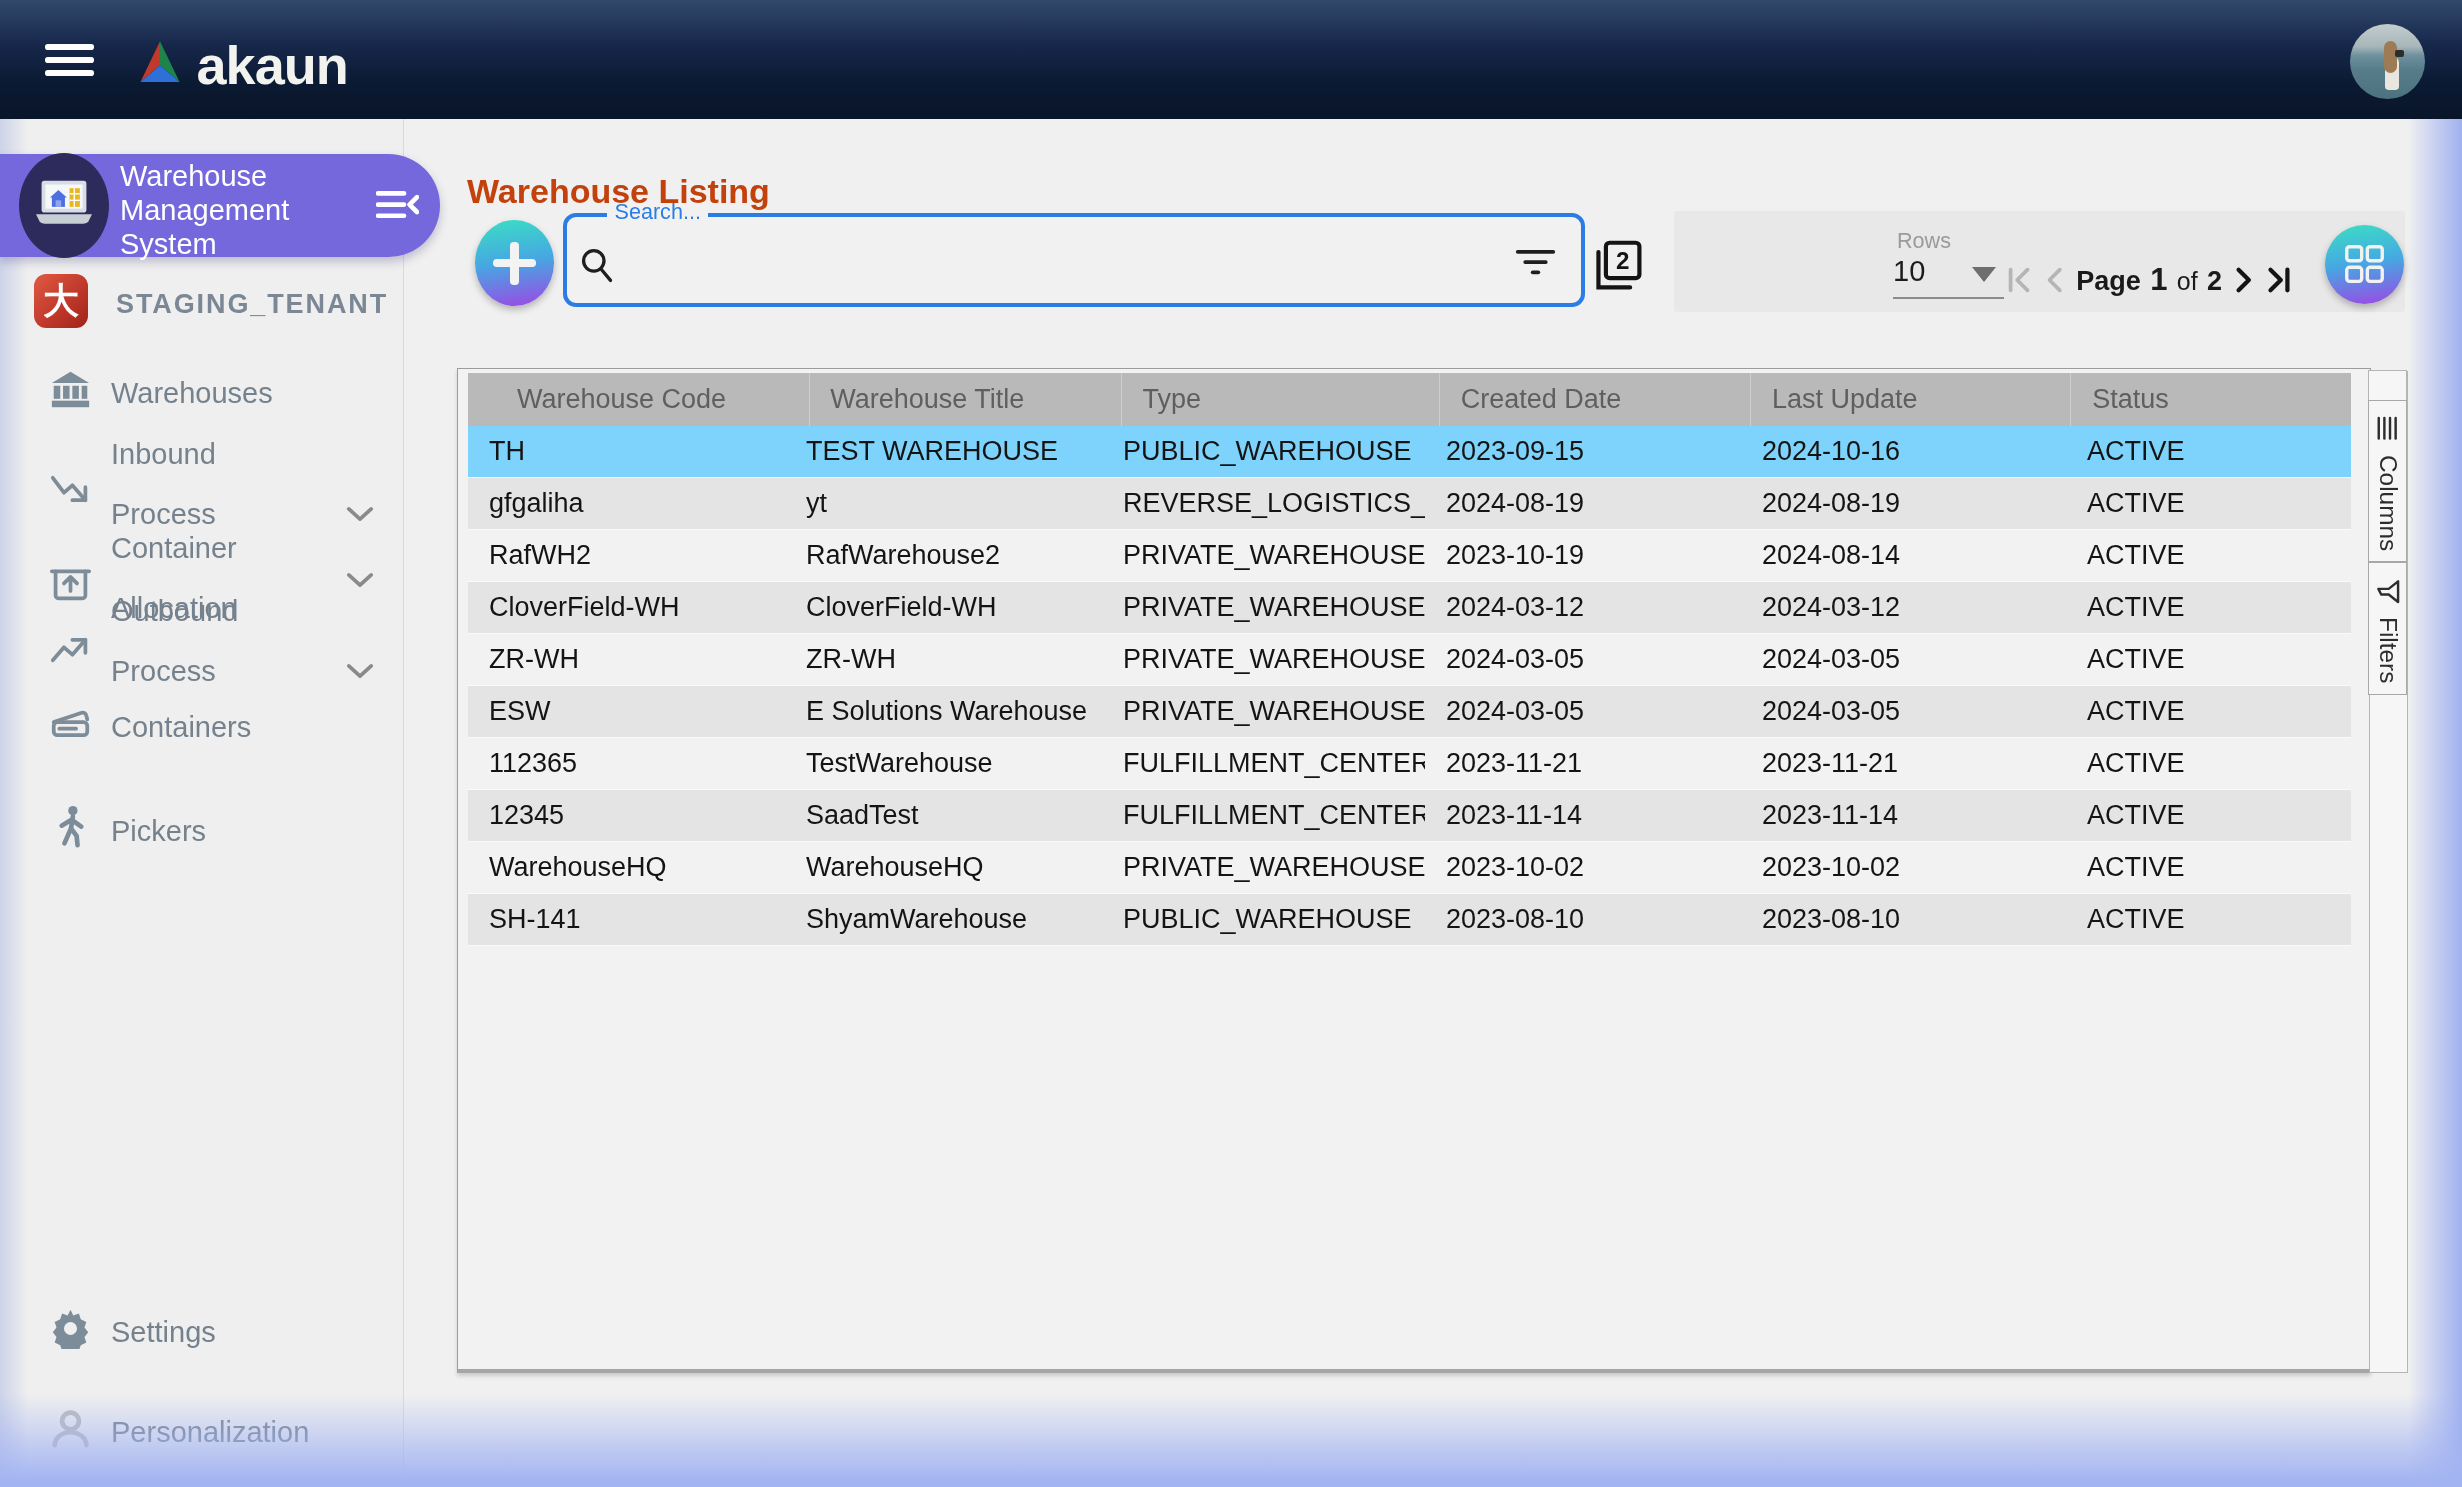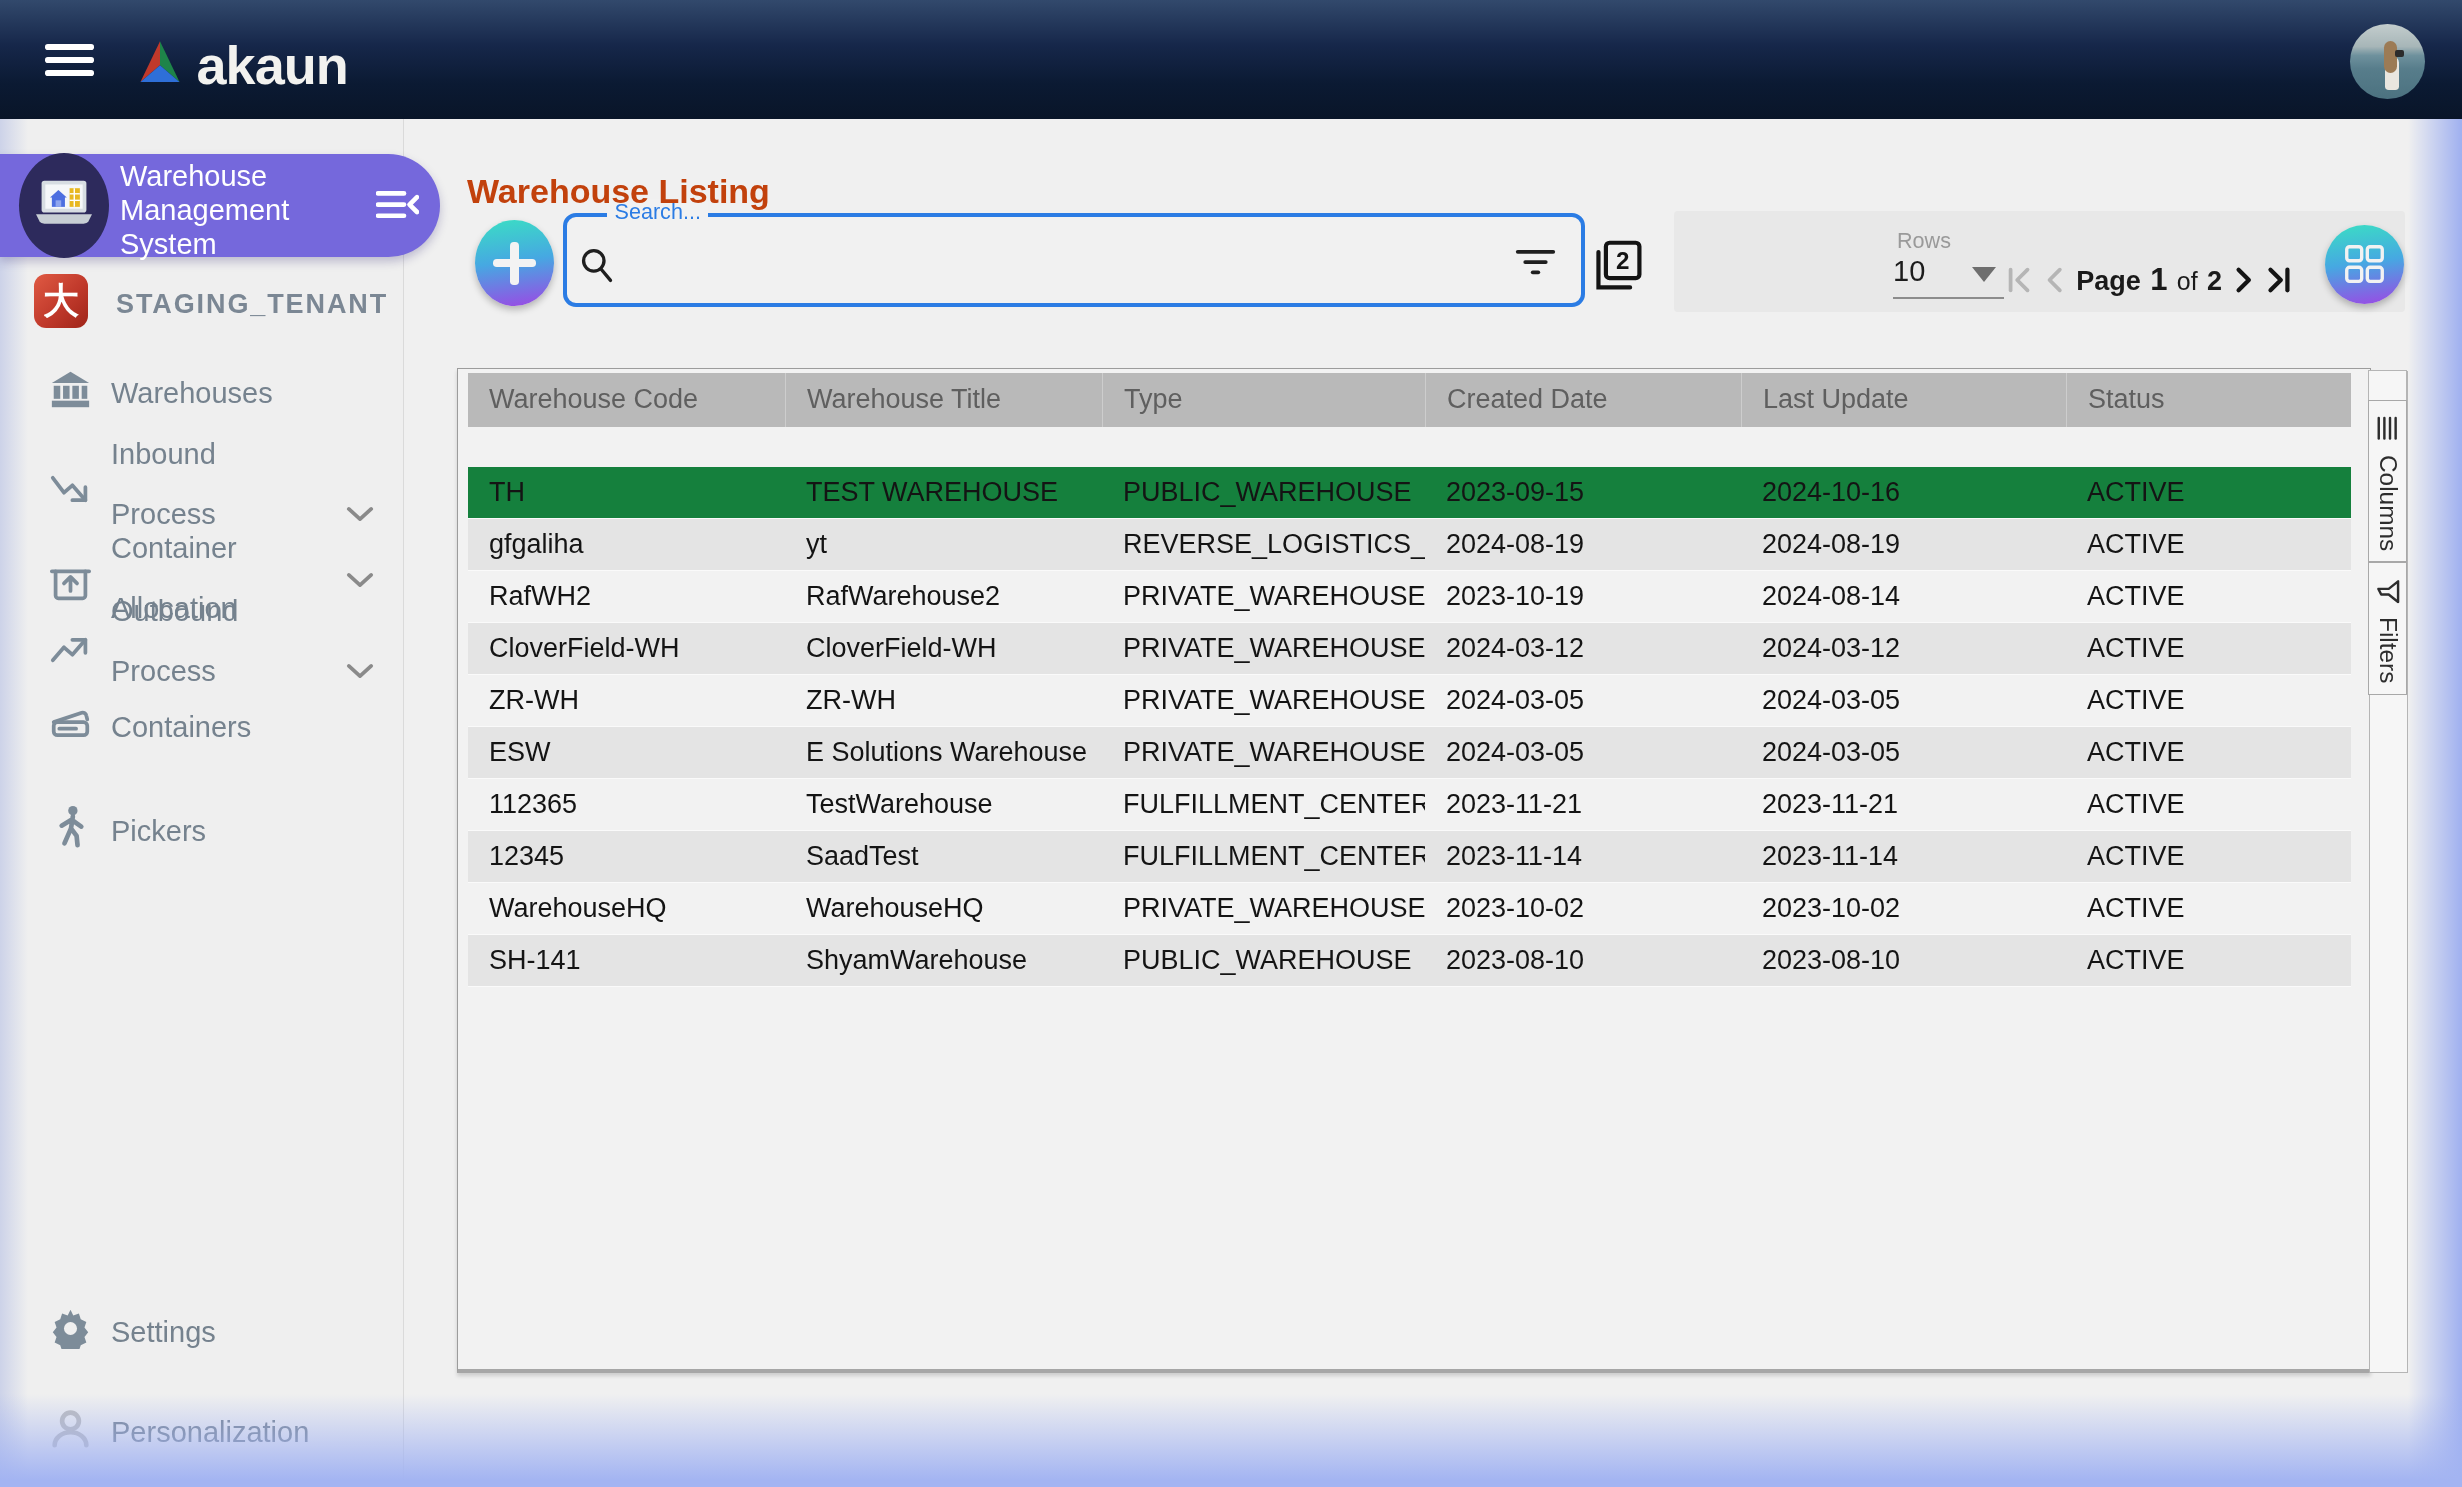--- a/index.html
+++ b/index.html
@@ -73,27 +73,27 @@
 
   .pager { position:absolute; left:2004px; top:259px; height:41px; display:flex; align-items:center; gap:6px; }
   .pg-btn { display:flex; align-items:center; cursor:pointer; }
   .pg-text { font-size:27px; color:#1a1a1a; font-weight:700; display:flex; align-items:baseline; gap:9.4px; margin:0 3.8px; }
   .pg-text .cur { font-size:31px; font-weight:800; }
   .pg-text .of { font-weight:400; font-size:25px; }
 
   
   .card { position:absolute; left:457px; top:368px; width:1914px; height:1005px; background:#f2f2f2;
     border:1.9px solid #9c9c9c; border-bottom:4.7px solid #a6a6a6; box-shadow:0 2.8px 3.8px rgba(0,0,0,.15); }
-  .thead { position:absolute; left:10.3px; top:3.8px; width:1883px; height:54px; background:#b9b9b9; display:flex; }
+  .thead { position:absolute; left:10.3px; top:3.8px; width:1883px; height:54px; background:#b9b9b9; display:flex;padding-left:28px; }
   .th { font-size:27px; color:#5f5f5f; padding-left:20.7px; display:flex; align-items:center; cursor:pointer; }
   .th + .th { border-left:1.9px solid #cdcdcd; }
   .tbody { position:absolute; left:10.3px; top:57px; width:1883px; }
   .tr { display:flex; width:1883px; height:52px; border-bottom:1.9px solid #fafafa; cursor:pointer; }
   .tr.dark { background:#e4e4e4; } .tr.light { background:#f2f2f2; }
-  .tr.selected { background:#15803d;margin-top:41px; }
+  .tr.selected { background:#7dd3fc; }
   .td { font-size:27px; color:#141414; padding-left:20.7px; display:flex; align-items:center;
     white-space:nowrap; overflow:hidden; }
   .c0{width:317px;} .c1{width:317px;} .c2{width:323px;} .c3{width:316px;} .c4{width:325px;} .c5{width:285px;}
 
   
   .vstrip { position:absolute; left:2369px; top:371px; width:39px; height:1002px; background:#f6f6f6;
     border:1.9px solid #b5b5b5; }
   .vtab { position:absolute; left:-1.9px; width:39px; background:#f6f6f6; border:1.9px solid #a8a8a8;
     display:flex; flex-direction:column; align-items:center; gap:11.3px; padding-top:15px; cursor:pointer; }
   .vtab .vlabel { writing-mode:vertical-rl; font-size:24.4px; color:#2d2d2d; }

